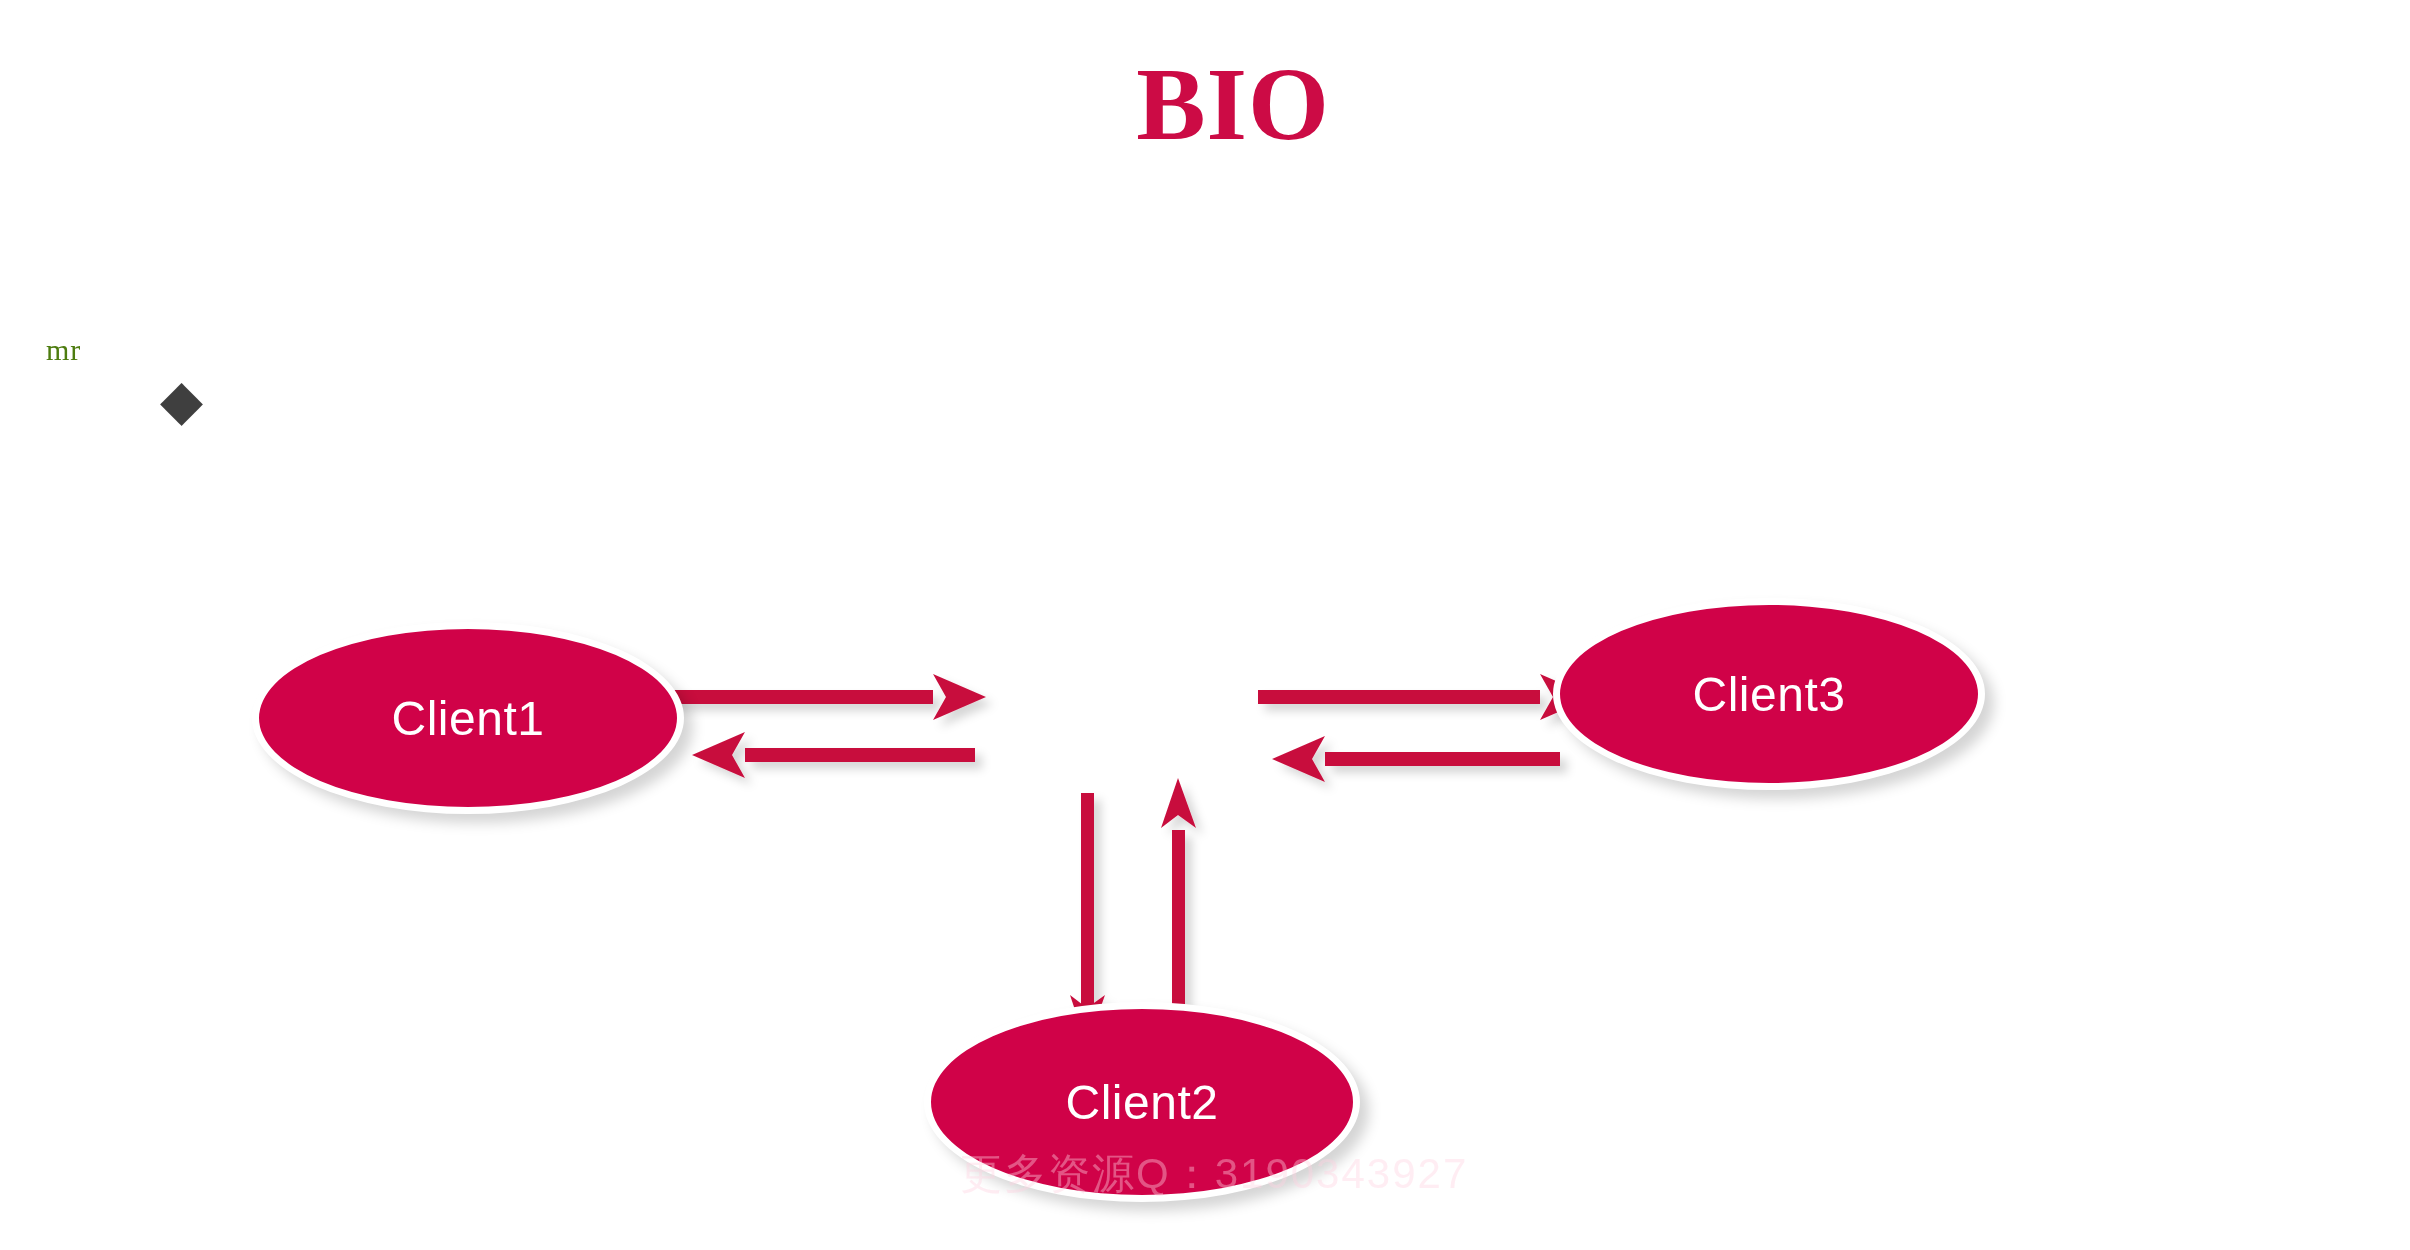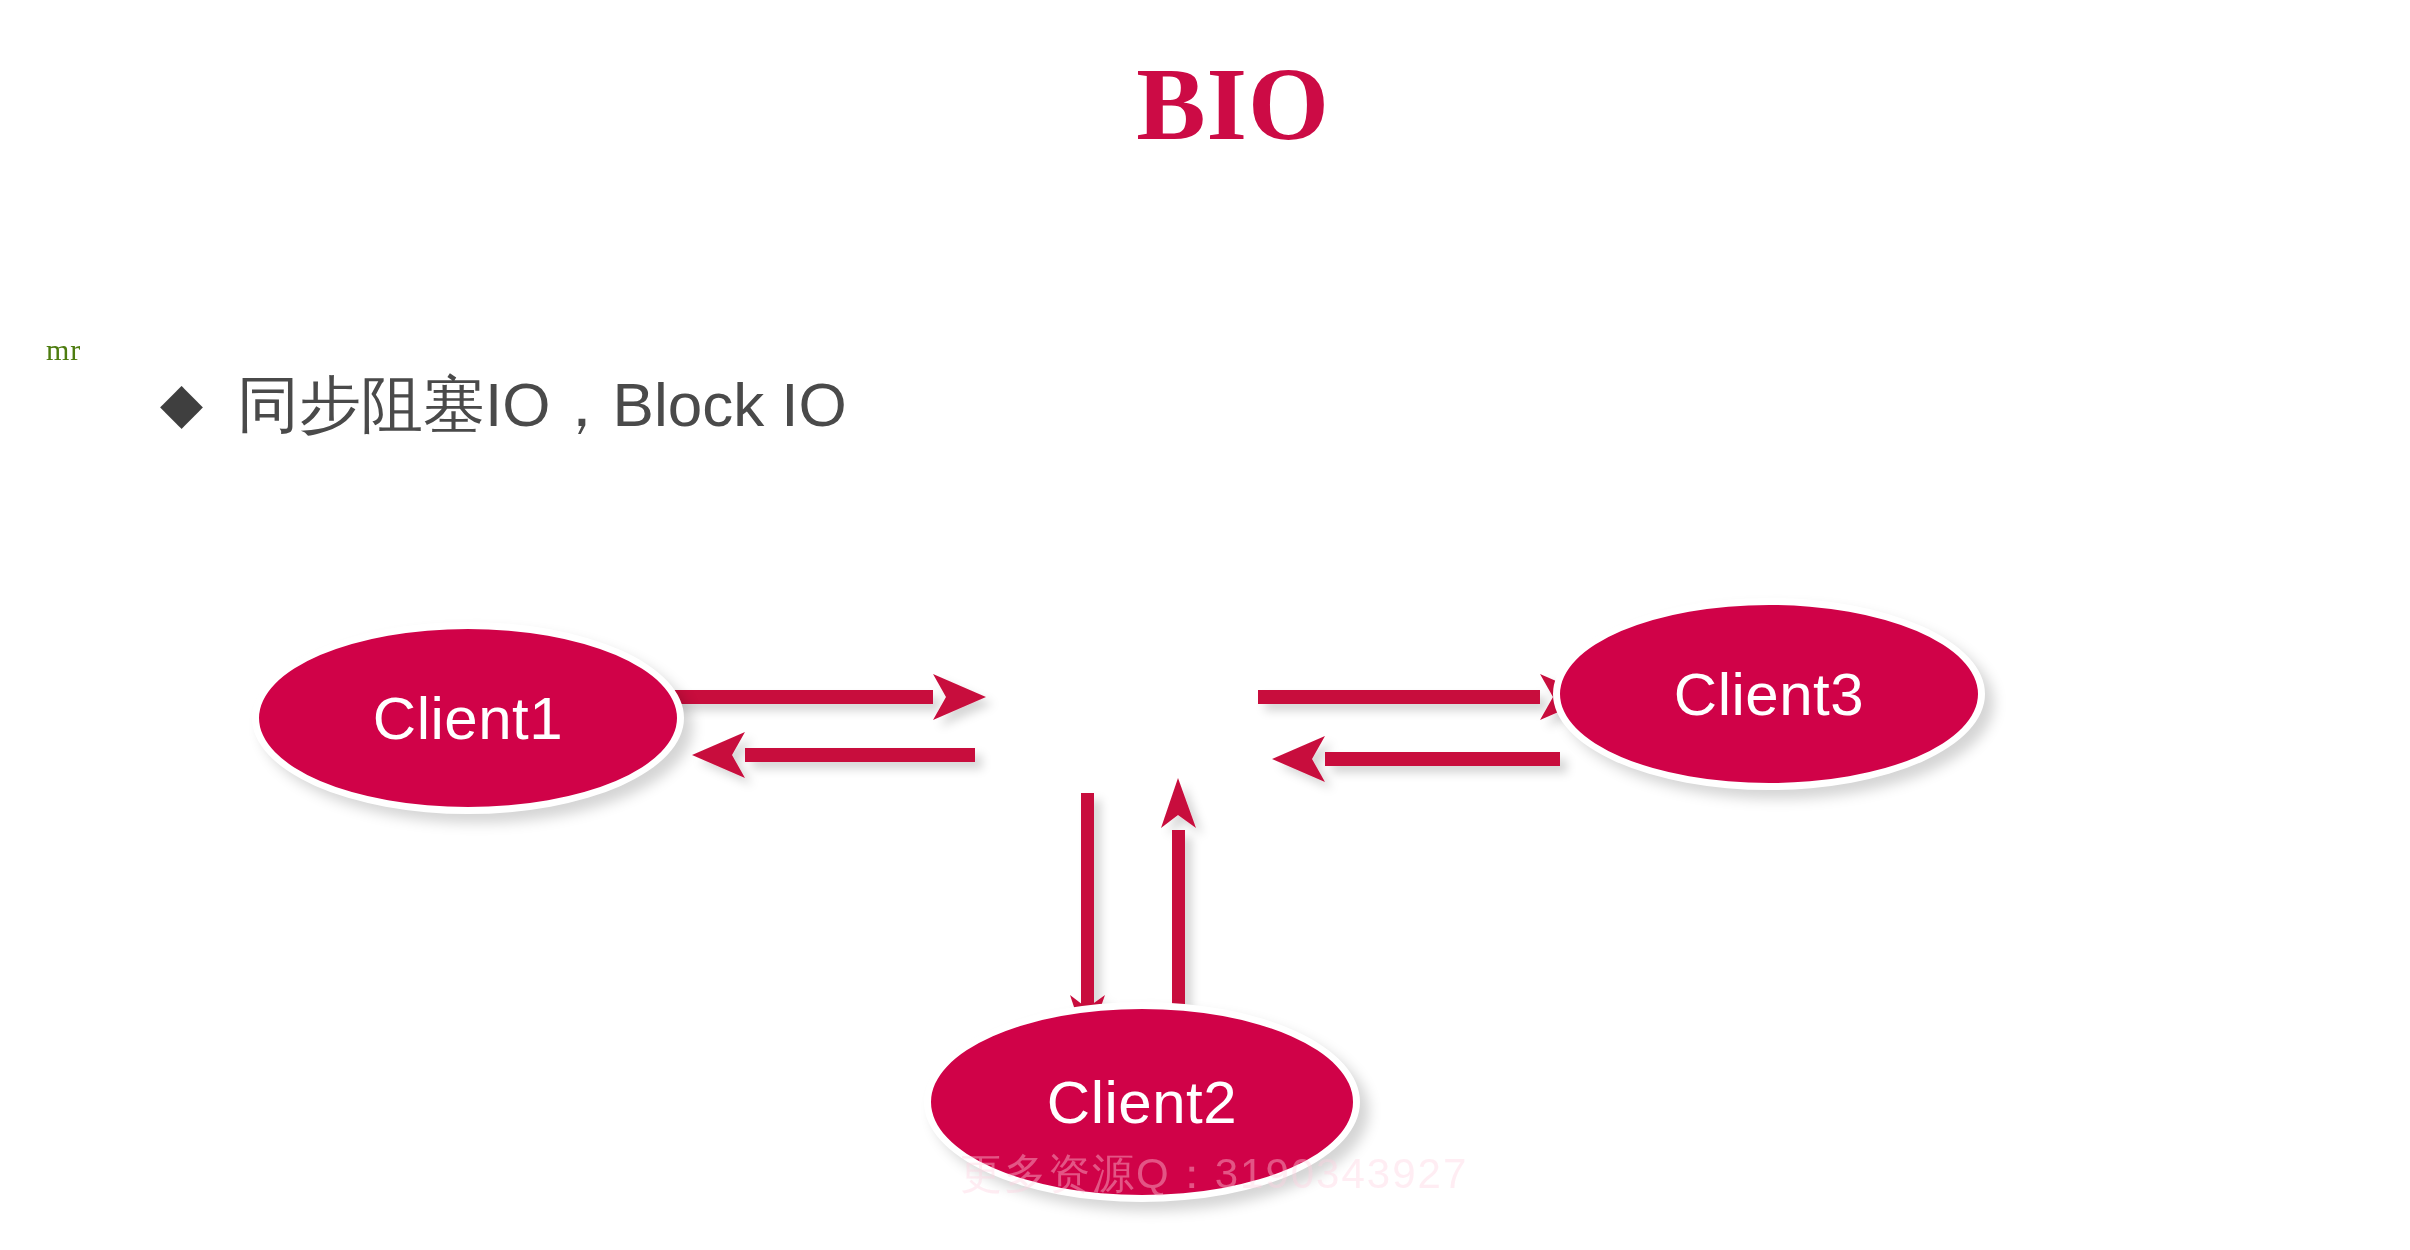--- a/index.html
+++ b/index.html
@@ -78,21 +78,21 @@
   .node {
     position: absolute;
     display: flex;
     align-items: center;
     justify-content: center;
     background: #D00248;
     color: #ffffff;
     box-sizing: border-box;
     border: 7px solid #ffffff;
     box-shadow: 9px 9px 13px rgba(0,0,0,0.17);
-    font-size: 60px;
+    font-size: 48px;
     letter-spacing: 0.5px;
     z-index: 3;
   }
   .node.ellipse { border-radius: 50% / 50%; }
   .node.rounded { border-radius: 22px; }
 
   #node-client1 { left: 252px;  top: 622px;  width: 432px; height: 192px; }
   #node-server  { left: 963px;  top: 643px;  width: 288px; height: 150px; }
   #node-client3 { left: 1553px; top: 598px;  width: 432px; height: 192px; }
   #node-client2 { left: 924px;  top: 1002px; width: 436px; height: 200px; }
@@ -123,21 +123,20 @@
 </style>
 </head>
 <body>
 
 <div id="slide-title">BIO</div>
 
 <div id="corner-mark">mr</div>
 
 <div id="bullet-row">
   <span id="bullet-marker">◆</span>
-  <span id="bullet-text">同步阻塞IO，Block IO</span>
 </div>
 
 <div id="diagram">
 
   <svg id="arrow-layer" viewBox="0 0 2410 1250" width="2410" height="1250">
     <defs>
       <filter id="sh" x="-40%" y="-40%" width="200%" height="200%">
         <feDropShadow dx="7" dy="7" stdDeviation="5" flood-color="#000000" flood-opacity="0.16"></feDropShadow>
       </filter>
     </defs>

